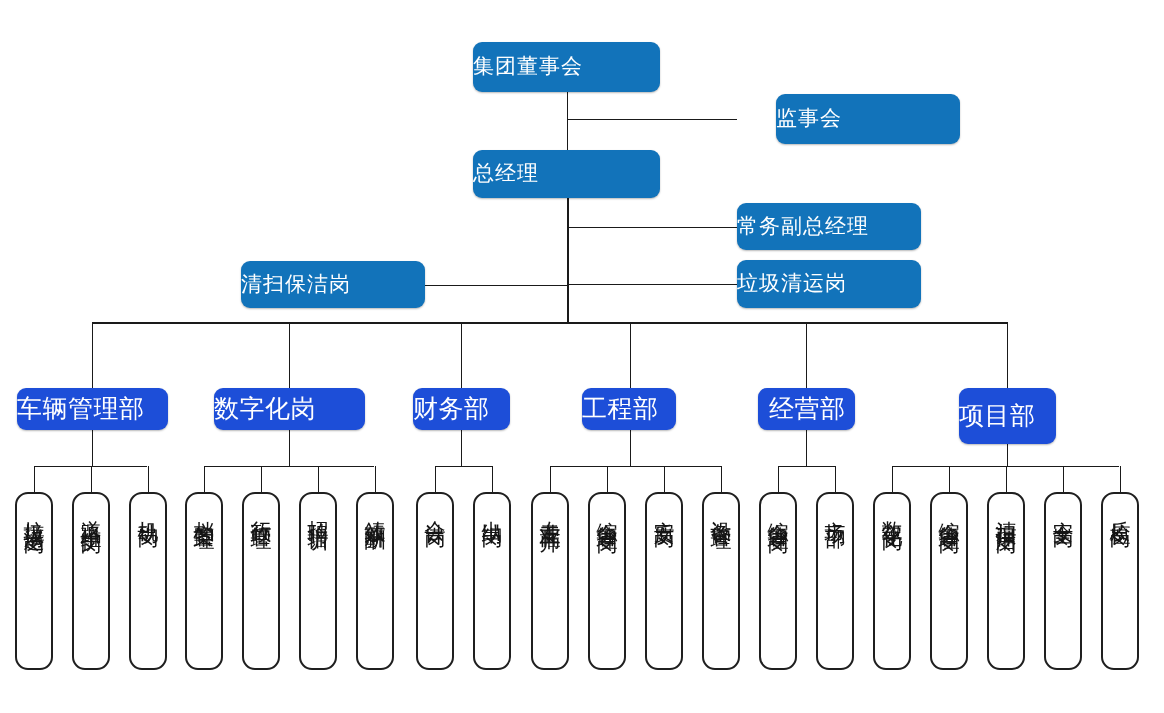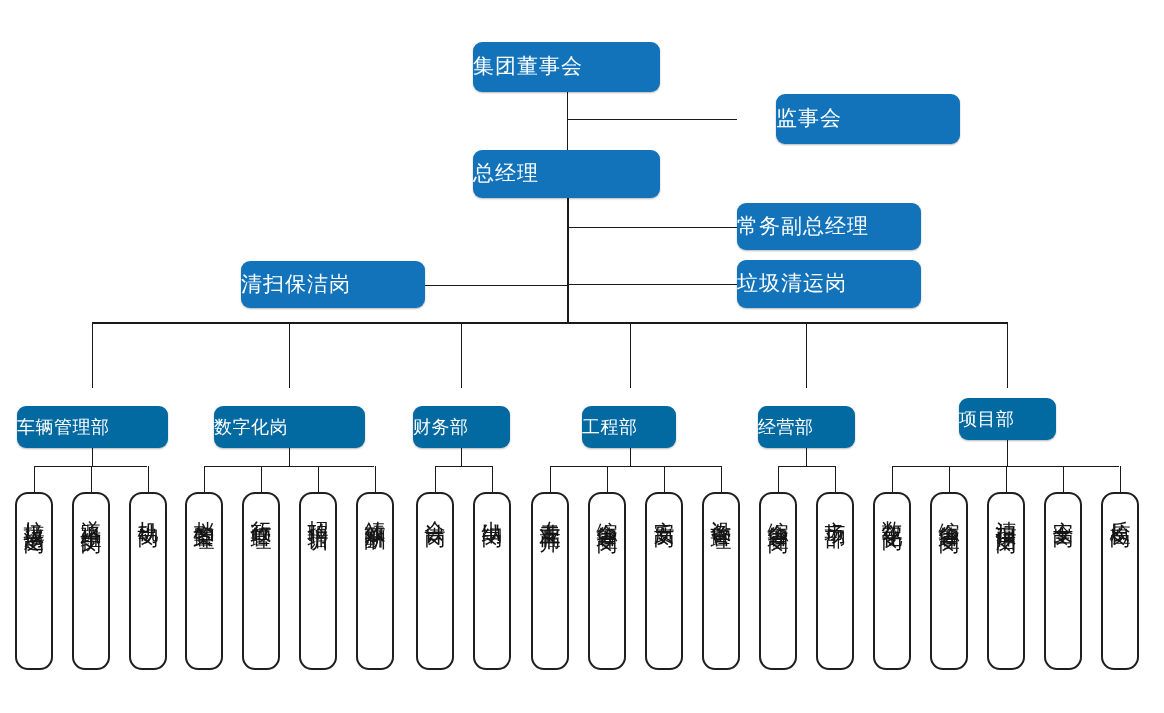--- a/index.html
+++ b/index.html
@@ -40,27 +40,26 @@
   .node.blue {
     background: #1273ba;
     color: #ffffff;
     border-radius: 9px;
     font-size: 21px;
     letter-spacing: 1px;
     box-shadow: 0 1px 2px rgba(0,0,0,0.28);
   }
 
   .node.orange {
-    background: #0369a1;
+    background: #1d4ed8;
     color: #ffffff;
     border-radius: 9px;
-    font-size: 18px;
+    font-size: 25px;
     letter-spacing: 0.5px;
     box-shadow: 0 1px 2px rgba(0,0,0,0.28);
-    margin-top: 18px;
   }
 
   .node.leaf {
     background: #ffffff;
     color: #141414;
     border: 2px solid #1f1f1f;
     border-radius: 13px;
     font-size: 21px;
     letter-spacing: 2px;
     padding: 10px 2px;
@@ -189,30 +188,30 @@
       </div>
       <div class="node leaf" style="left: 588px; top: 492px; width: 38px; height: 178px;">
         <span class="vtext">综合管理岗</span>
       </div>
       <div class="node leaf" style="left: 645px; top: 492px; width: 38px; height: 178px;">
         <span class="vtext">安质岗</span>
       </div>
       <div class="node leaf" style="left: 702px; top: 492px; width: 38px; height: 178px;">
         <span class="vtext">设备管理</span>
       </div>
-      <div class="node orange" style="left: 758px; top: 388px; width: 97px; height: 42px;">
+      <div class="node orange" style="left: 758px; top: 388px; width: 97px; height: 42px; padding-left: 11px;">
         <span>经营部</span>
       </div>
       <div class="node leaf" style="left: 759px; top: 492px; width: 38px; height: 178px;">
         <span class="vtext">综合管理岗</span>
       </div>
       <div class="node leaf" style="left: 816px; top: 492px; width: 38px; height: 178px;">
         <span class="vtext">市场部</span>
       </div>
-      <div class="node orange" style="left: 959px; top: 380px; width: 97px; height: 42px;">
+      <div class="node orange" style="left: 959px; top: 388px; width: 97px; height: 56px;">
         <span>项目部</span>
       </div>
       <div class="node leaf" style="left: 873px; top: 492px; width: 38px; height: 178px;">
         <span class="vtext">数字化岗</span>
       </div>
       <div class="node leaf" style="left: 930px; top: 492px; width: 38px; height: 178px;">
         <span class="vtext">综合管理岗</span>
       </div>
       <div class="node leaf" style="left: 987px; top: 492px; width: 38px; height: 178px;">
         <span class="vtext">清扫保洁岗</span>

